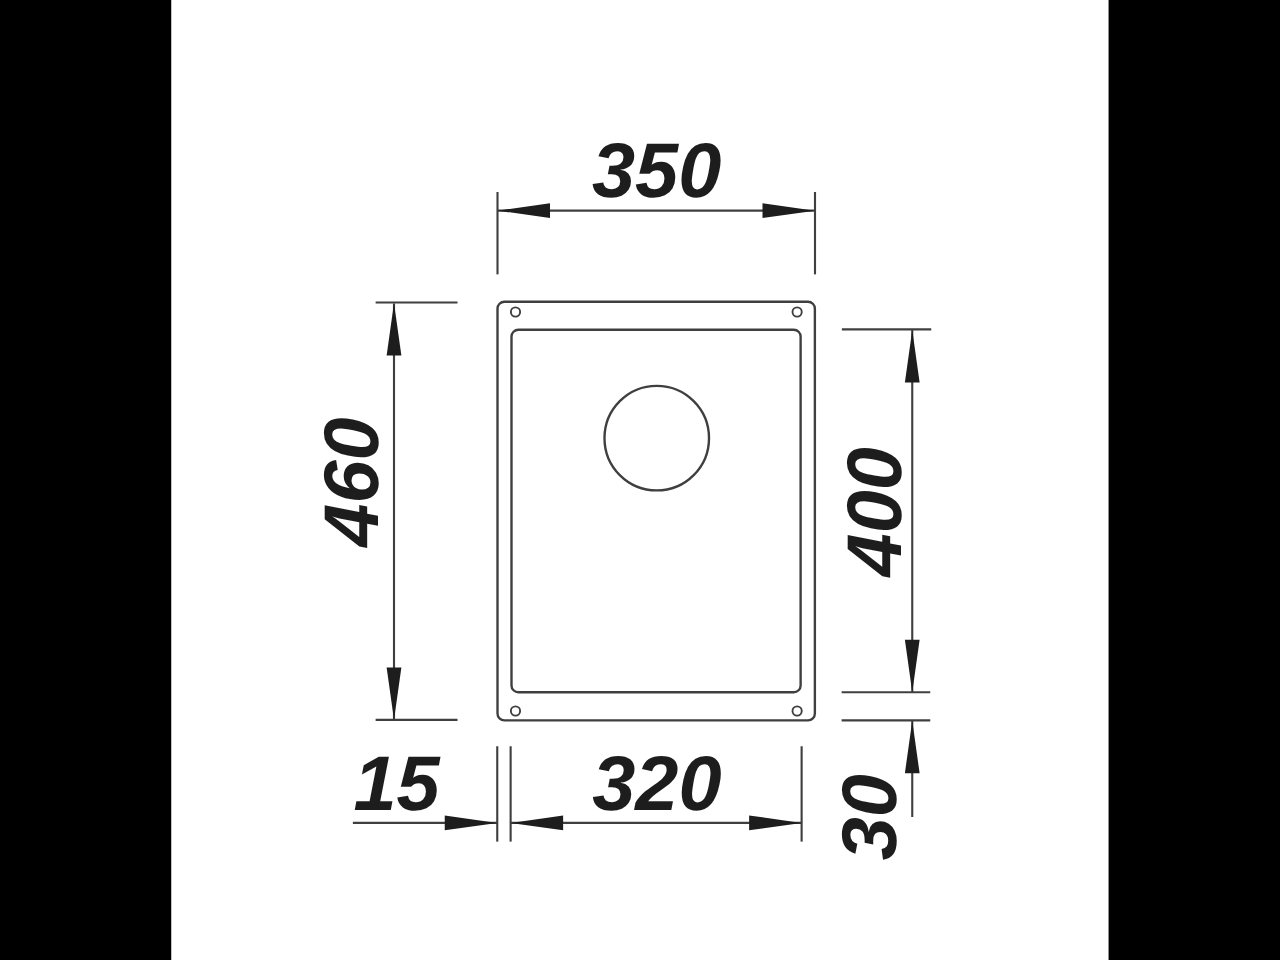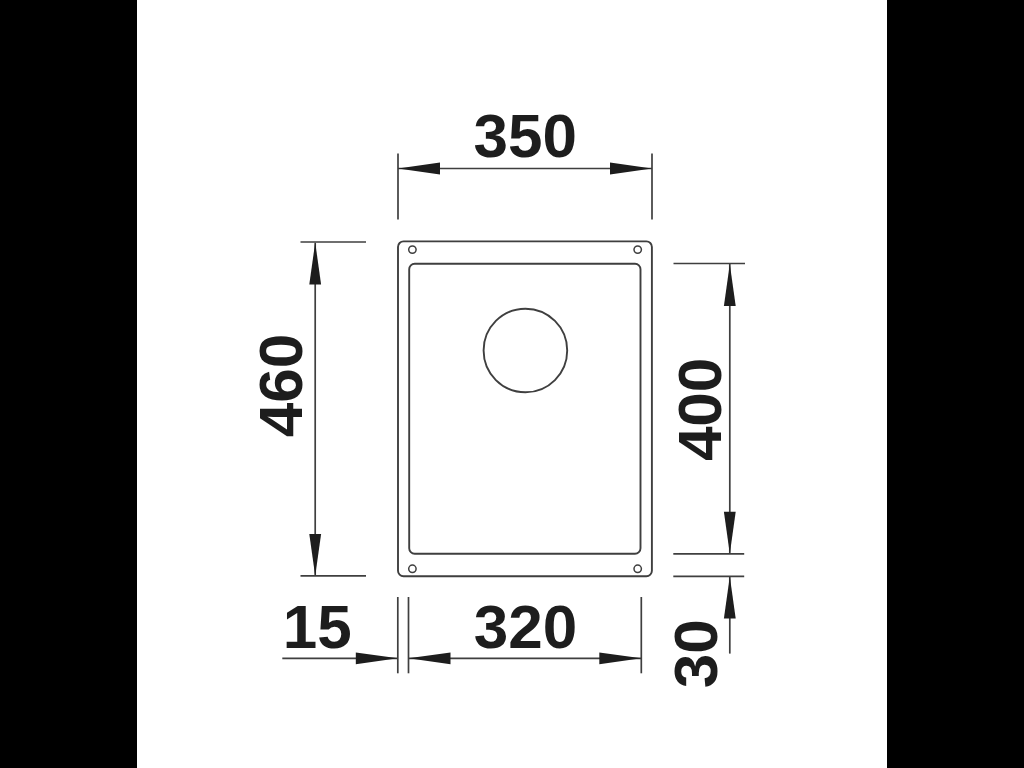--- a/index.html
+++ b/index.html
@@ -1,16 +1,16 @@
 <!DOCTYPE html>
 <html><head>
 <meta charset="utf-8">
 <style>
   html,body{margin:0;padding:0;background:#000;}
-  #page{position:relative;width:1024px;height:768px;background:#000;overflow:hidden;}
+  #page{position:relative;width:1024px;height:768px;background:#000;overflow:hidden;font-style:italic;}
   svg{position:absolute;top:0;left:0;display:block;}
   text{font-family:"Liberation Sans", sans-serif;font-weight:bold;font-size:62px;fill:#1d1d1d;}
 </style>
 </head>
 <body>
 <div id="page">
 <svg width="1024" height="768" viewBox="0 0 1024 768">
 
   <rect x="0" y="0" width="137" height="768" fill="#000"></rect>
 

